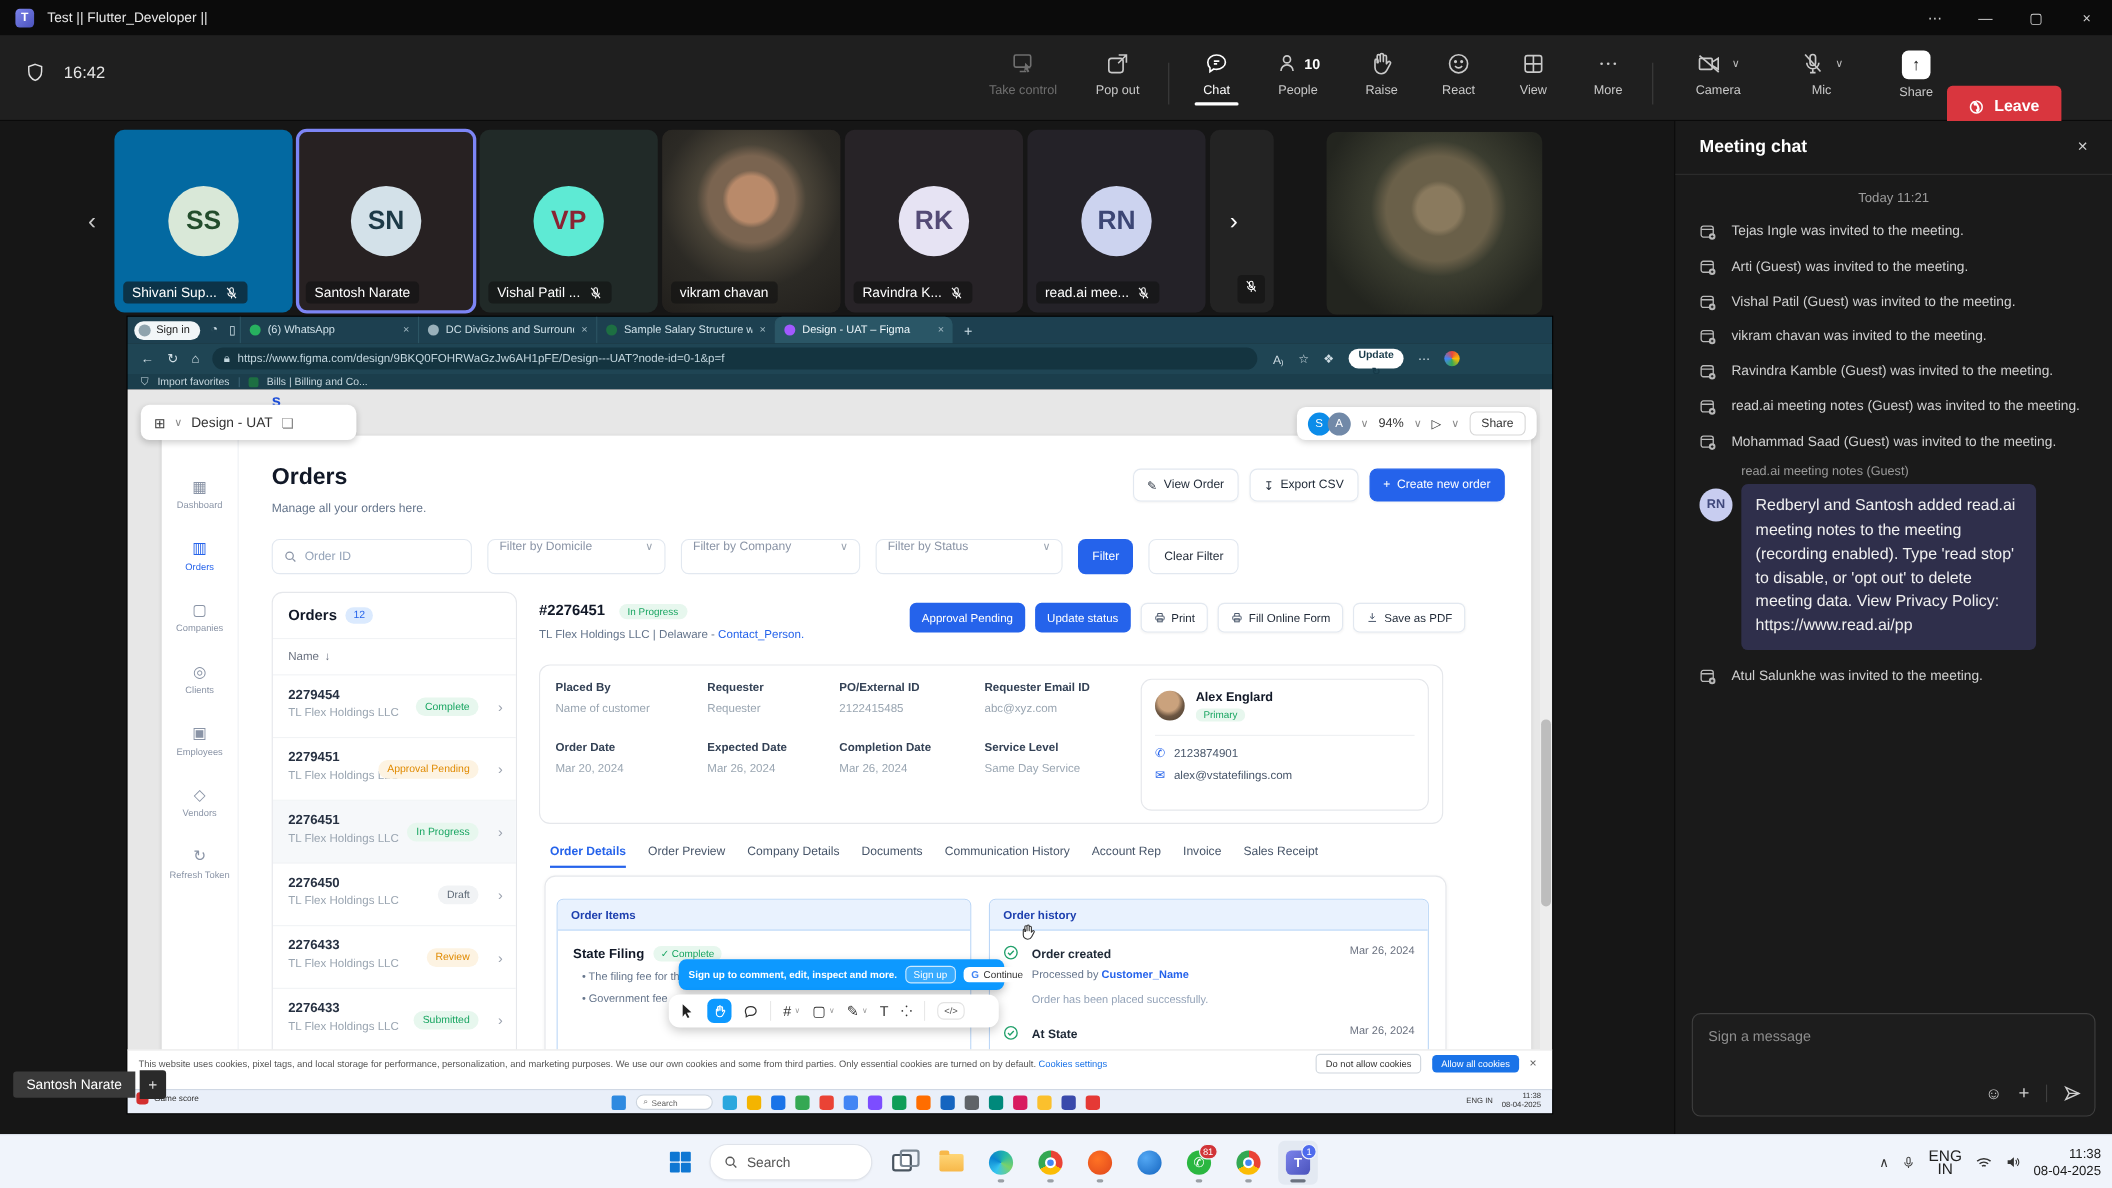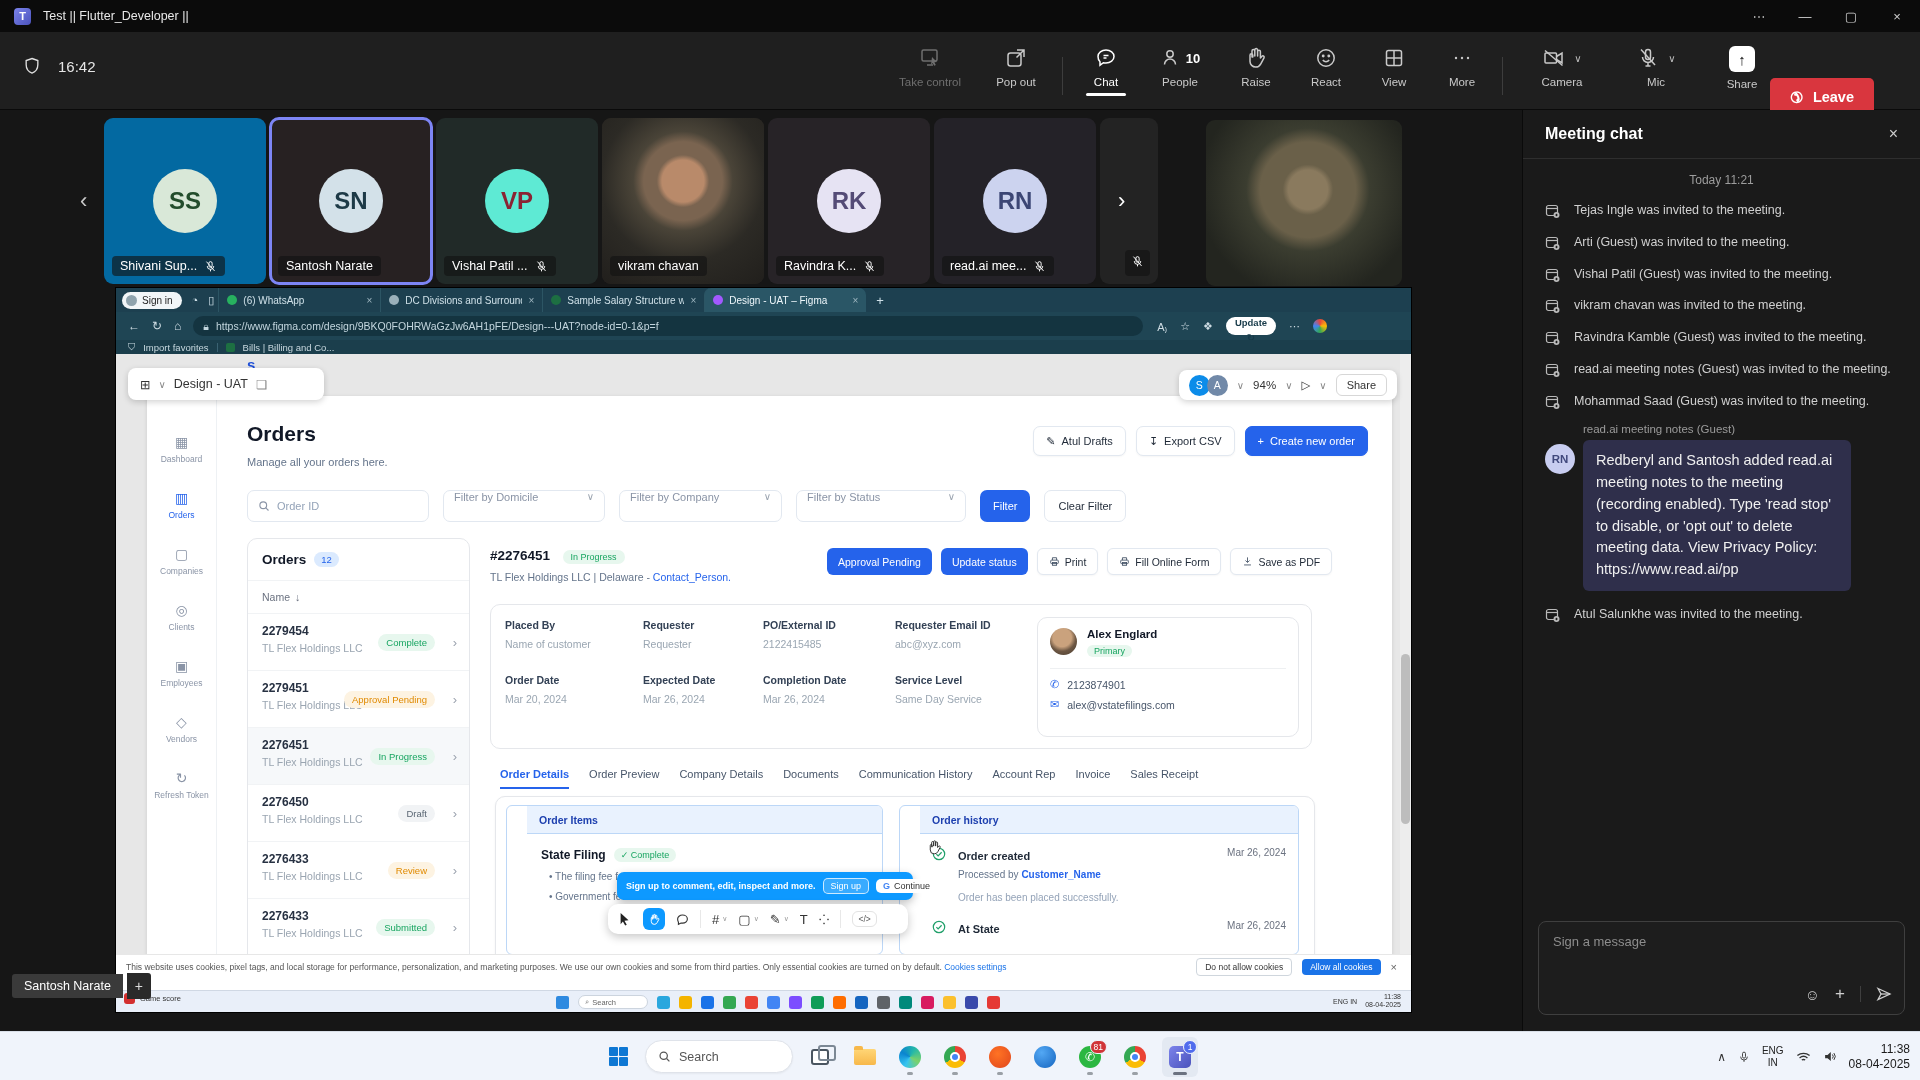--- a/index.html
+++ b/index.html
@@ -127,21 +127,21 @@
   .c-badge{display:inline-block;margin-top:4px;background:#e7f7ee;color:#18a561;font-size:9px;border-radius:8px;padding:1px 7px;}
   .c-div{clear:both;border-top:1px solid #eef0f2;margin:10px 0 9px;}
   .c-row{display:flex;align-items:center;gap:8px;font-size:10.5px;color:#475569;margin-top:7px;}
   .c-row .ci{color:#2563eb;font-size:11px;}
 
   .dtabs{position:absolute;left:353px;top:372px;display:flex;gap:20px;font-size:11px;color:#475569;}
   .dtabs span{padding-bottom:7px;}
   .dtabs .tab-on{color:#2563eb;font-weight:bold;border-bottom:2px solid #2563eb;}
 
   .bigcard{position:absolute;left:348px;top:400px;width:820px;height:180px;border:1px solid #e5e7eb;border-radius:10px;background:#fff;box-shadow:0 1px 3px rgba(0,0,0,.05);}
-  .inner{position:absolute;top:8px;border:1px solid #bcd7f7;border-radius:6px;overflow:hidden;background:#fff;padding-left:20px;}
+  .inner{position:absolute;top:20px;border:1px solid #bcd7f7;border-radius:6px;overflow:hidden;background:#fff;}
   .inner.items{left:10px;width:377px;height:150px;}
   .inner.hist{left:403px;width:400px;height:150px;}
   .in-head{height:28px;background:#e9f2fe;display:flex;align-items:center;padding:0 12px;font-size:10.5px;font-weight:bold;color:#1e40af;border-bottom:1px solid #bcd7f7;}
   .sf-row{display:flex;align-items:center;gap:8px;margin:14px 0 0 14px;}
   .sf-name{font-size:12px;font-weight:bold;color:#111827;}
   .sf-badge{background:#e7f7ee;color:#18a561;font-size:9px;border-radius:8px;padding:2px 7px;}
   .sf-b{margin:9px 0 0 22px;font-size:10px;color:#64748b;}
   .h-entry{position:relative;margin:12px 12px 0 12px;padding-left:26px;}
   .h-check{position:absolute;left:0;top:1px;}
   .h-title{font-size:11px;font-weight:bold;color:#1f2937;}
@@ -223,21 +223,21 @@
   .edge-c{background:conic-gradient(from 210deg,#36c4f0,#0a84d0,#25b8a8,#7ad26a,#36c4f0);}
   .chrome-c{position:relative;background:conic-gradient(#ea4335 0 33%,#fbbc05 33% 66%,#34a853 66% 100%);}
   .chrome-c::after{content:"";position:absolute;left:6px;top:6px;width:10px;height:10px;border-radius:50%;background:#4285f4;border:2px solid #fff;box-sizing:border-box;}
   .brave-c{background:radial-gradient(circle at 40% 35%,#ff7324,#e0461c);}
   .blue-c{background:radial-gradient(circle at 35% 30%,#53a8f4,#1565c0);}
   .wa-c{background:#2bb741;display:flex;align-items:center;justify-content:center;color:#fff;font-size:12px;}
   .teams-c{width:22px;height:22px;border-radius:5px;background:linear-gradient(135deg,#7b83eb,#4b53bc);color:#fff;font-size:12px;font-weight:bold;display:flex;align-items:center;justify-content:center;}
   .nbadge{position:absolute;right:1px;top:3px;min-width:14px;height:14px;border-radius:7px;background:#d13438;color:#fff;font-size:8.5px;display:flex;align-items:center;justify-content:center;padding:0 3px;border:1.5px solid #f0f4fb;}
   .tb-tray{position:absolute;right:10px;top:0;height:49px;display:flex;align-items:center;gap:12px;color:#222;}
   .tray-g{font-size:12px;color:#333;}
-  .lang{font-size:10px;line-height:11.5px;text-align:center;color:#222;}
+  .lang{font-size:14px;line-height:11.5px;text-align:center;color:#222;}
   .clock{text-align:right;font-size:12px;line-height:15px;color:#1b1b1b;}
 </style>
 </head>
 <body>
 
 <div id="root">
 
   <div class="titlebar">
     <div class="teams-logo">T</div>
     <div class="win-title">Test || Flutter_Developer ||</div>
@@ -580,21 +580,21 @@
               <div class="side-item">
                 <span class="g">↻</span>
                 <span>Refresh Token</span>
               </div>
             </div>
           <div class="h1">Orders</div>
           <div class="sub">Manage all your orders here.</div>
           <div class="hdr-btns">
             <div class="obtn">
                 <span>✎</span>
-                <span>Atul Drafts</span>
+                <span>View Order</span>
               </div>
             <div class="obtn">
                 <span>↧</span>
                 <span>Export CSV</span>
               </div>
             <div class="obtn blue">
                 <span>+</span>
                 <span>Create new order</span>
               </div>
           </div>

